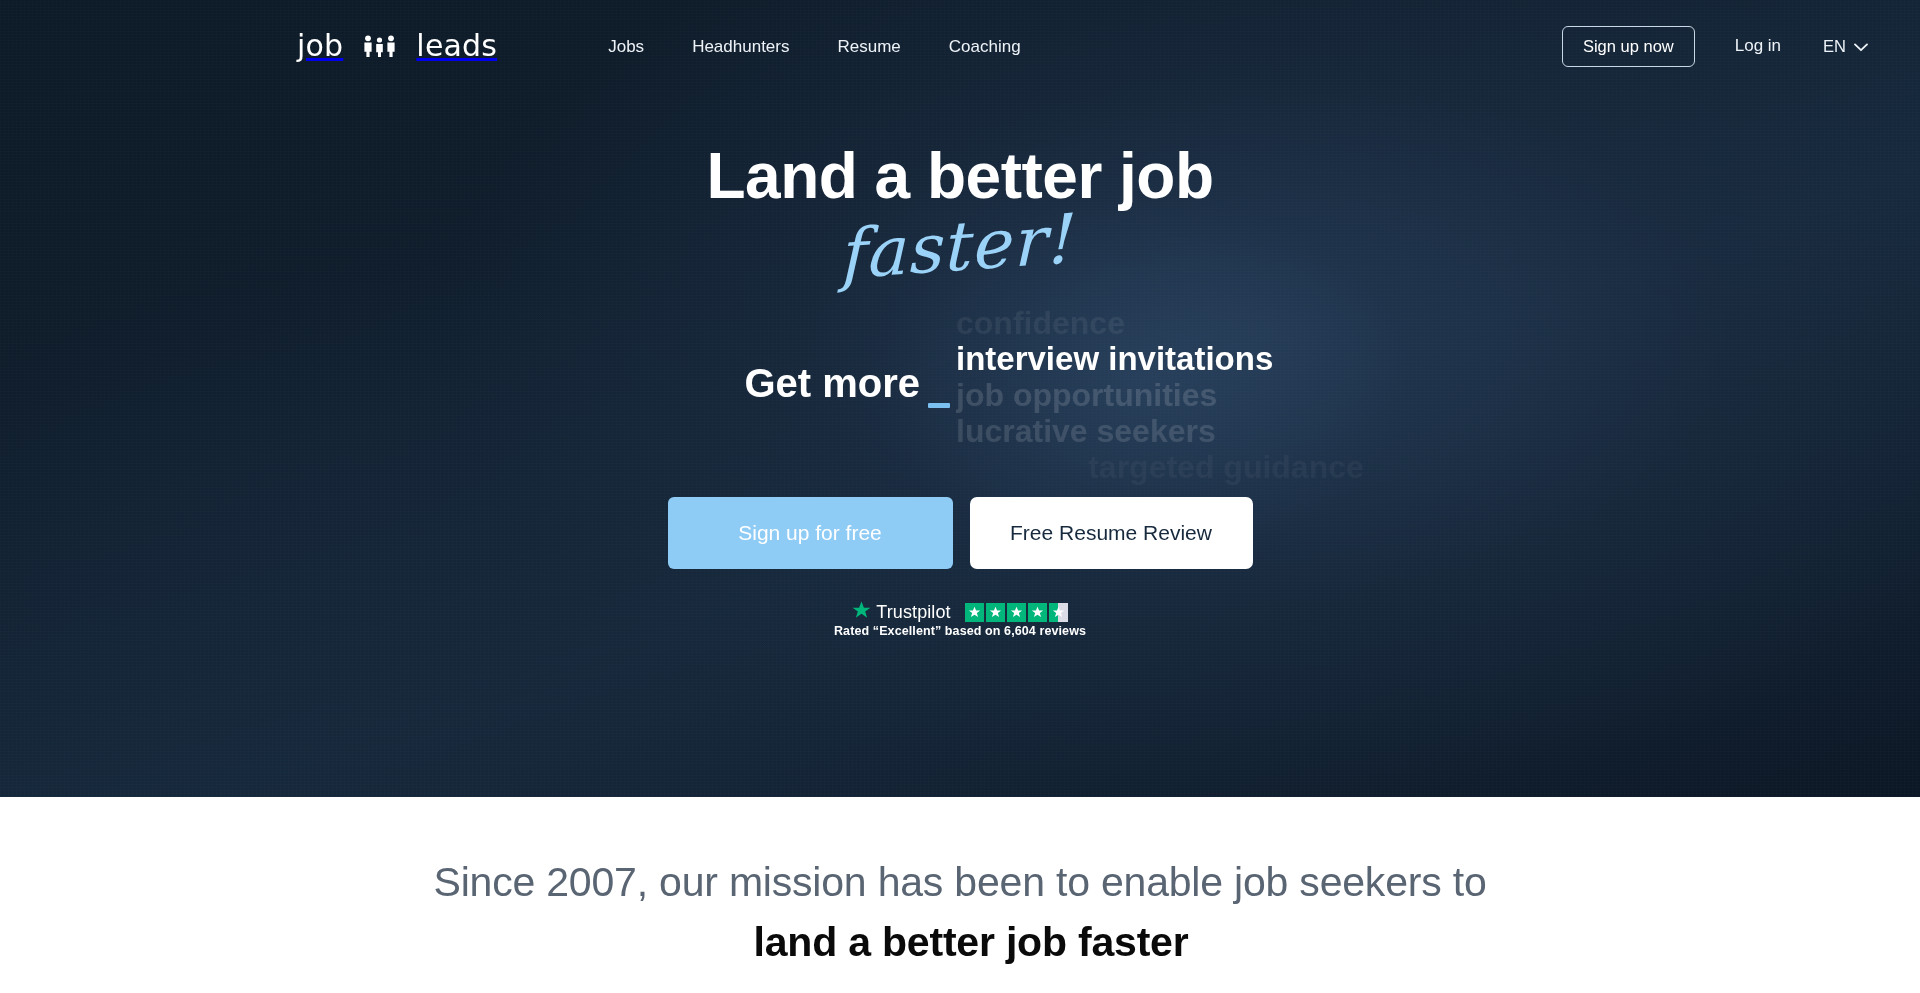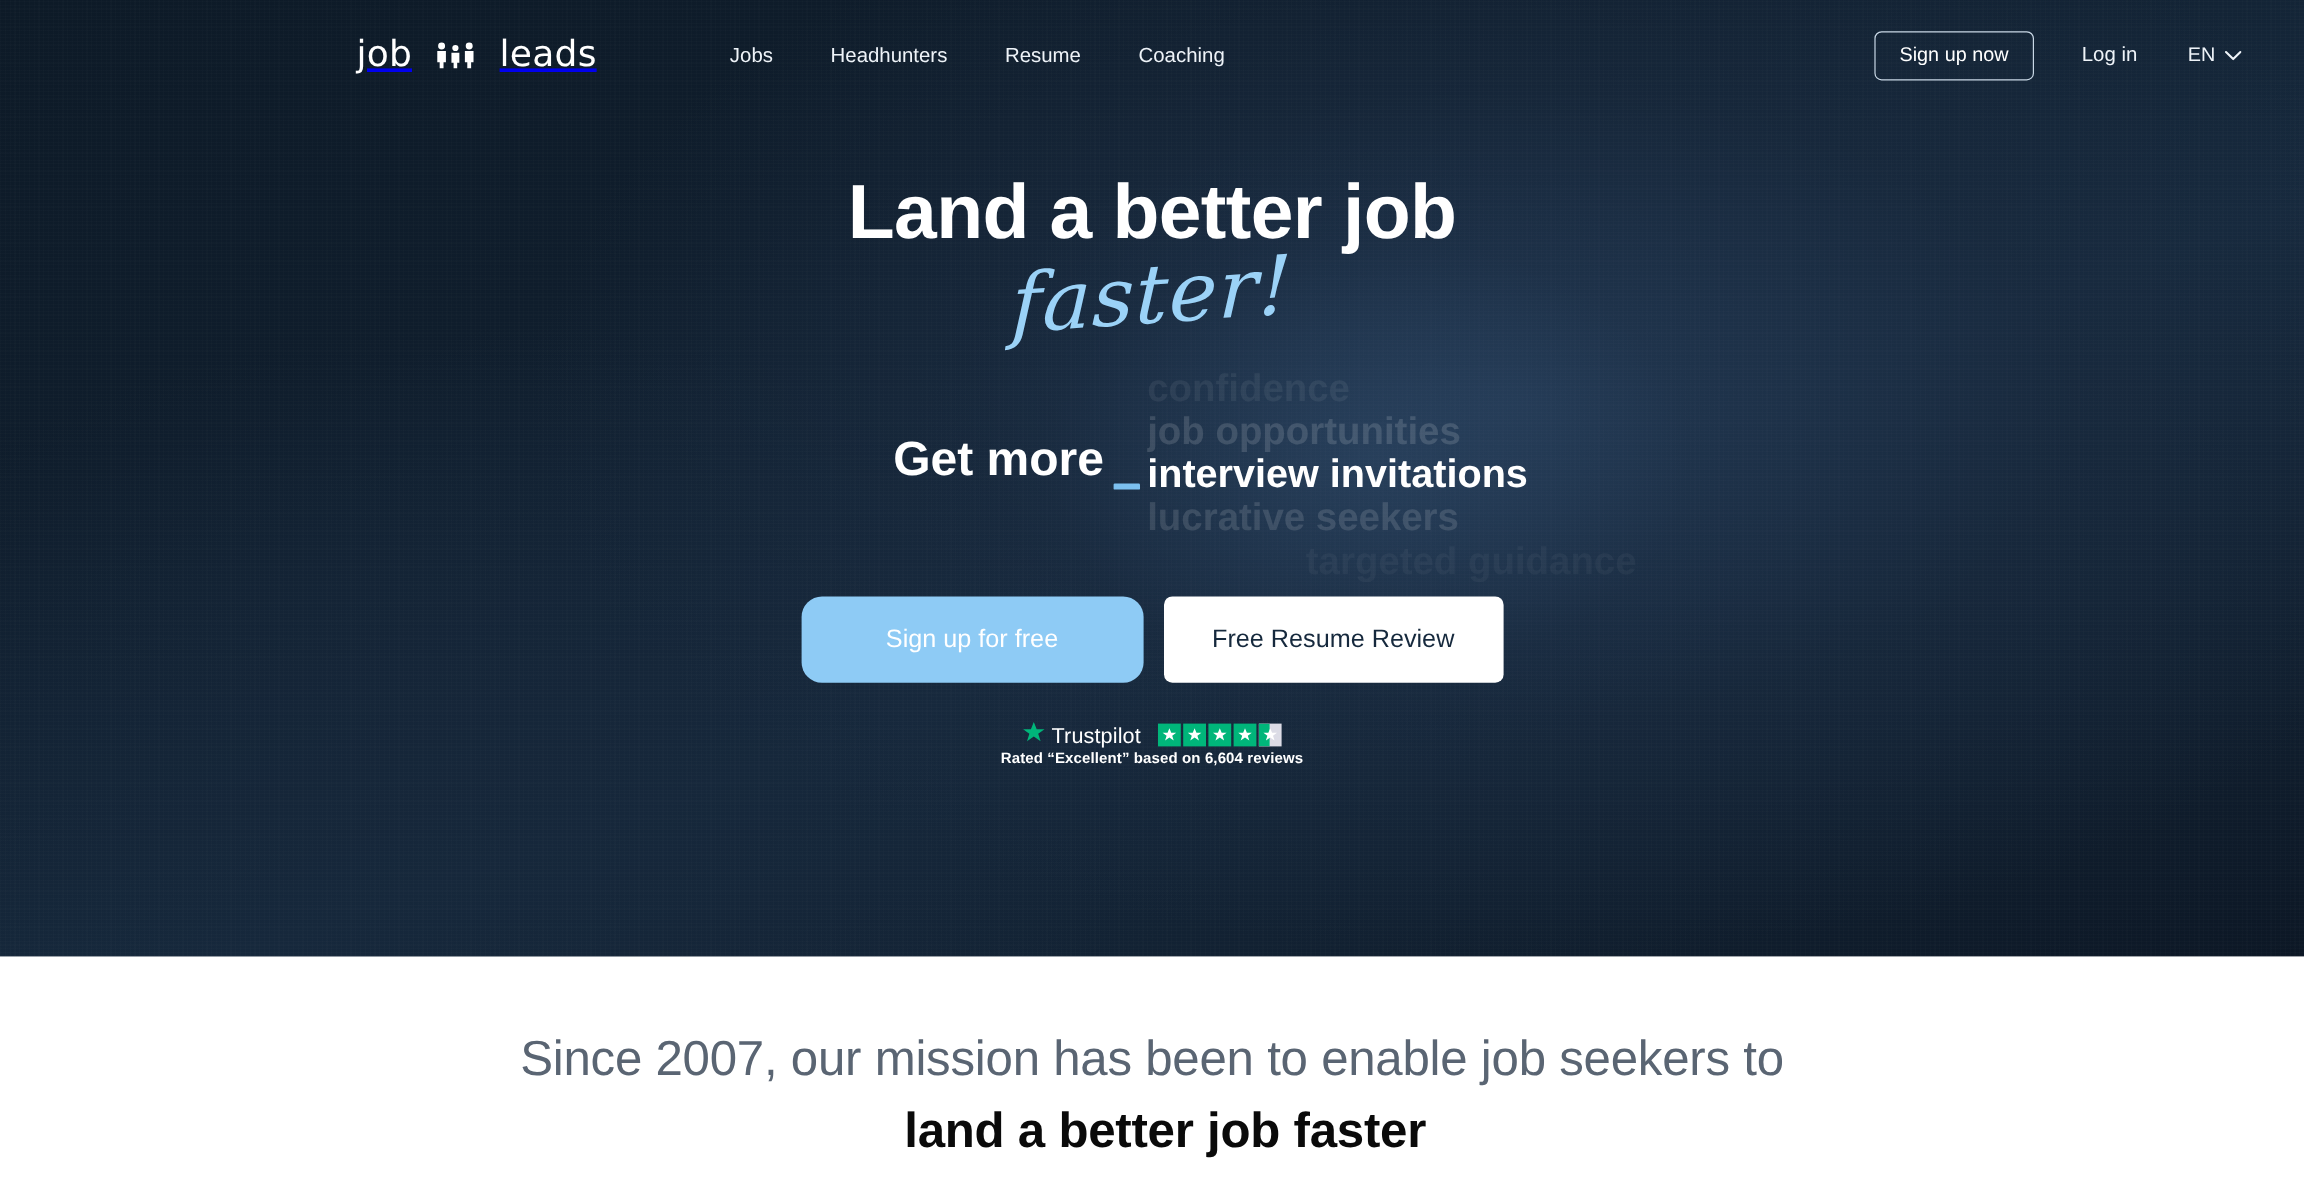--- a/index.html
+++ b/index.html
@@ -187,21 +187,21 @@
   .cta-row {
     display:flex; justify-content:center; align-items:center;
     gap:17px;
     margin-top:12px;
   }
   .btn-primary {
     background:#8ecbf5;
     color:#ffffff;
     font-size:21px;
     border:none;
-    border-radius:17px;
+    border-radius:6px;
     width:285px; height:72px;
     cursor:pointer;
     font-family:"Liberation Sans", sans-serif;
   }
   .btn-secondary {
     background:#ffffff;
     color:#16293d;
     font-size:21px;
     border:none;
     border-radius:7px;
@@ -321,22 +321,22 @@
       <span>Land a better job</span>
       <span class="h1-script">faster!</span>
     </h1>
 
     <div class="claim">
       <div class="claim-inner">
         <span class="claim-static">Get more</span>
         <span class="caret"></span>
         <div class="claim-list">
           <div class="claim-item o1">confidence</div>
+          <div class="claim-item active">interview invitations</div>
           <div class="claim-item o2">job opportunities</div>
-          <div class="claim-item active">interview invitations</div>
           <div class="claim-item o4">lucrative seekers</div>
           <div class="claim-item o5">targeted guidance</div>
         </div>
       </div>
     </div>
 
     <div class="cta-row">
       <button class="btn-primary">Sign up for free</button>
       <button class="btn-secondary">Free Resume Review</button>
     </div>

